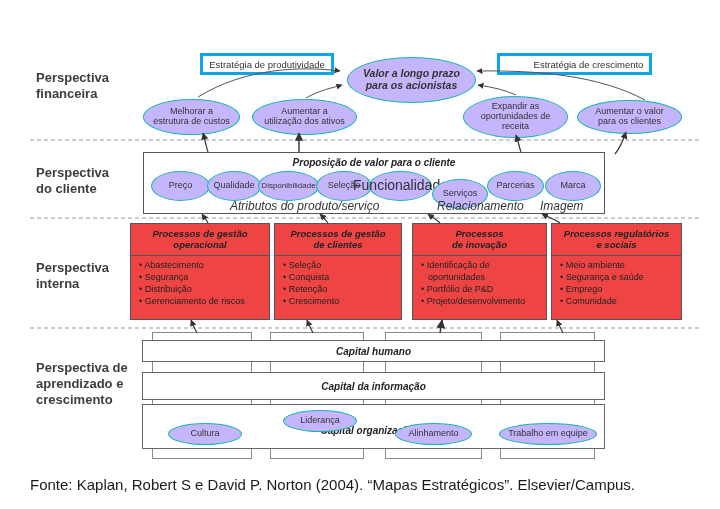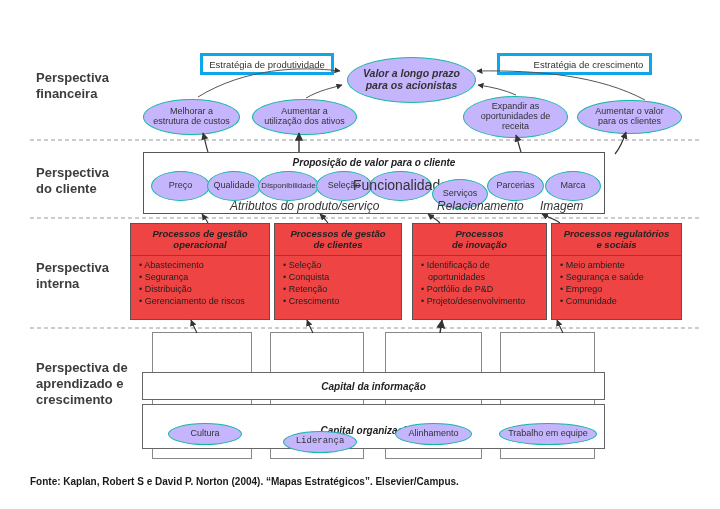--- a/index.html
+++ b/index.html
@@ -26,21 +26,21 @@
   .pbox .hd{height:31px;border-bottom:1.2px solid #555;display:flex;align-items:center;
             justify-content:center;text-align:center;font-weight:bold;font-style:italic;
             font-size:9.5px;line-height:1.15;white-space:pre-line;color:#222;}
   .pbox ul{margin:3px 0 0 0;padding:0 2px 0 8px;list-style:none;}
   .pbox li{font-size:9px;line-height:1.35;color:#222;padding-left:7px;text-indent:-7px;}
   .pbox li::before{content:"• ";}
   .col{position:absolute;top:332px;height:125px;border:1px solid #888;background:#fff;}
   .bar{position:absolute;left:142px;width:461px;border:1.1px solid #666;background:#fff;}
   .barlabel{width:100%;text-align:center;font-weight:bold;font-style:italic;
             font-size:10px;color:#222;}
-  .footer{position:absolute;left:30px;top:476px;font-size:10px;color:#1a1a1a;font-weight:bold;}
+  .footer{position:absolute;left:30px;top:476px;font-size:15px;color:#1a1a1a;}
   svg.overlay{position:absolute;left:0;top:0;width:720px;height:509px;pointer-events:none;}
 </style>
 </head>
 <body>
 
 <div class="stage">
 
 
   <div class="plabel" style="left:36px;top:70px;">Perspectiva
 financeira</div>
@@ -50,28 +50,31 @@
 interna</div>
   <div class="plabel" style="left:36px;top:360px;">Perspectiva de
 aprendizado e
 crescimento</div>
 
   <div class="col" style="left:152px;width:98px;"></div>
   <div class="col" style="left:270px;width:92px;"></div>
   <div class="col" style="left:385px;width:95px;"></div>
   <div class="col" style="left:500px;width:93px;"></div>
 
+  <div class="bar" style="top:340px;height:20px;display:flex;align-items:center;">
+    <div class="barlabel">Capital humano</div>
+  </div>
   <div class="bar" style="top:372px;height:26px;display:flex;align-items:center;">
     <div class="barlabel">Capital da informação</div>
   </div>
   <div class="bar" style="top:404px;height:43px;">
     <div class="barlabel" style="margin-top:20px;">Capital organizacional</div>
   </div>
   <div class="ellipse" style="left:168px;top:423px;width:70px;height:18px;">Cultura</div>
-  <div class="ellipse" style="left:283px;top:431px;width:70px;height:18px;font-family:Liberation Mono, monospace;">Liderança</div>
+  <div class="ellipse" style="left:283px;top:410px;width:70px;height:18px;">Liderança</div>
   <div class="ellipse" style="left:395px;top:423px;width:73px;height:18px;">Alinhamento</div>
   <div class="ellipse" style="left:499px;top:423px;width:94px;height:18px;">Trabalho em equipe</div>
 
   <div class="sbox" style="left:200px;top:53px;width:128px;height:16px;">Estratégia de produtividade</div>
   <div class="sbox" style="left:497px;top:53px;width:121px;height:16px;padding-left:28px;">Estratégia de crescimento</div>
 
   <div class="ellipse big" style="left:347px;top:57px;width:125px;height:42px;">Valor a longo prazo
 para os acionistas</div>
   <div class="ellipse" style="left:143px;top:99px;width:93px;height:32px;">Melhorar a
 estrutura de custos</div>

